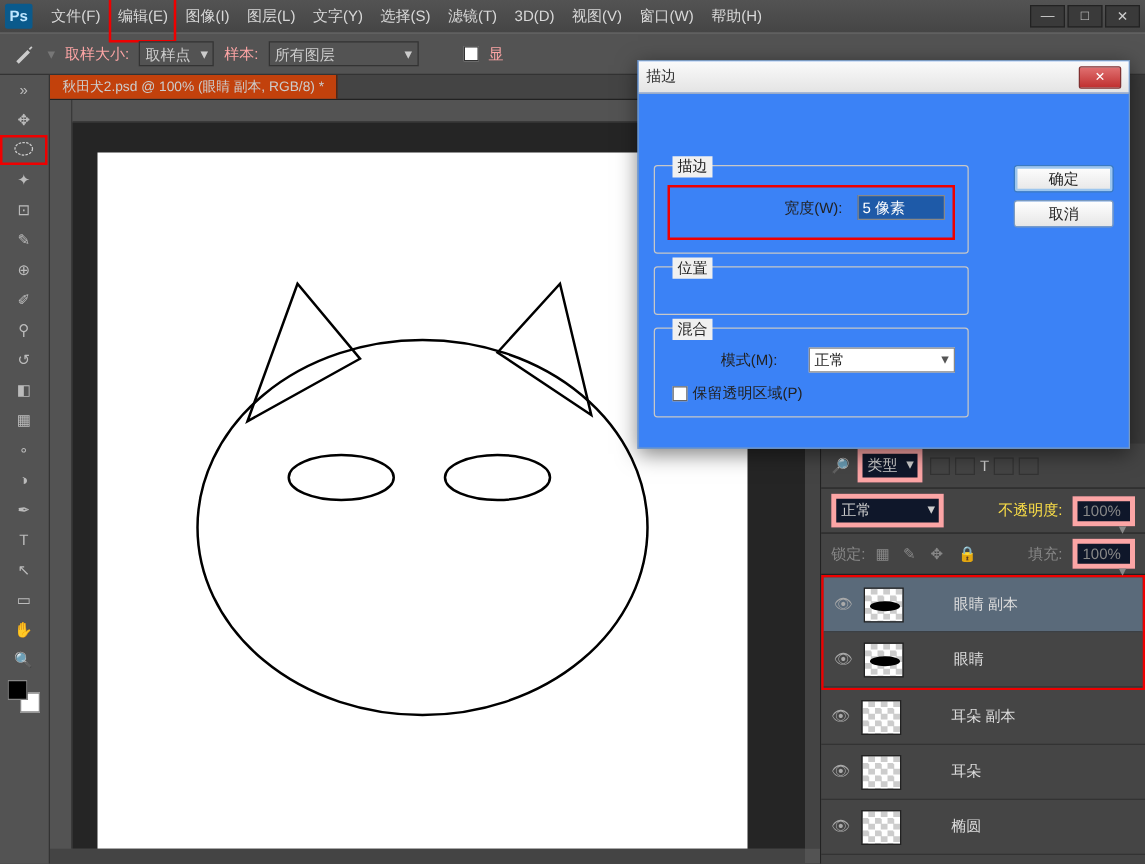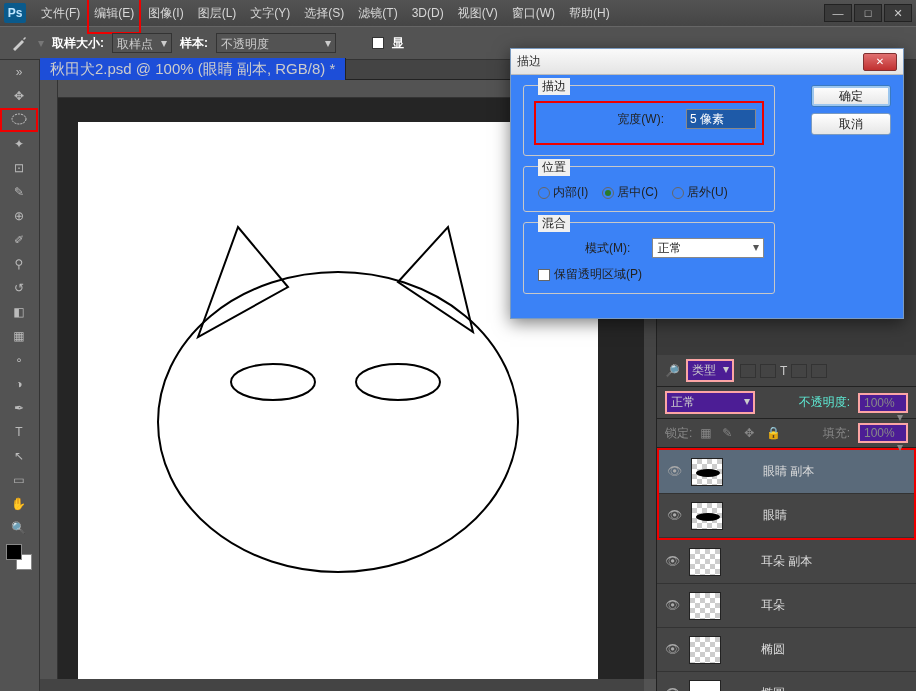--- a/index.html
+++ b/index.html
@@ -9,78 +9,78 @@
 .titlebar { height: 26px; background: linear-gradient(#535353,#454545); display: flex; align-items: center; padding: 0 4px; }
 .ps-logo { width: 22px; height: 20px; background: #0a5a8c; color: #bfe6ff; font-weight: bold; font-size: 12px; display: flex; align-items: center; justify-content: center; border-radius: 2px; margin-right: 8px; }
 .menu-item { padding: 4px 7px; color: #d8d8d8; cursor: default; }
 .menu-item.hl { border: 2px solid #e00; padding: 10px 5px; }
 .win-controls { margin-left: auto; display: flex; gap: 2px; }
 .win-btn { width: 28px; height: 18px; background: #3a3a3a; border: 1px solid #222; color: #ccc; display: flex; align-items: center; justify-content: center; font-size: 11px; }
 
 
 .optbar { height: 34px; background: #535353; border-top: 1px solid #666; border-bottom: 1px solid #333; display: flex; align-items: center; padding: 0 8px; gap: 8px; }
 .opt-icon { width: 22px; height: 22px; display: flex; align-items: center; justify-content: center; }
-.opt-label { color: #ffffff; font-weight: bold; }
+.opt-label { color: #fca5a5; }
 .opt-select { background: #535353; border: 1px solid #333; color: #ccc; padding: 2px 18px 2px 4px; height: 20px; position: relative; }
 .opt-select::after { content: "▾"; position: absolute; right: 4px; }
 .checkbox { width: 12px; height: 12px; background: #fff; border: 1px solid #333; display: inline-block; }
 
 
 .toolbar { position: absolute; left: 0; top: 60px; width: 40px; background: #535353; height: 631px; display: flex; flex-direction: column; border-right: 1px solid #333; }
 .tool { width: 38px; height: 24px; display: flex; align-items: center; justify-content: center; color: #bbb; position: relative; }
 .tool.hl { border: 2px solid #e00; }
 .colorswatch { margin-top: 4px; width: 26px; height: 26px; position: relative; margin-left: 6px; }
 .fg { position: absolute; width: 16px; height: 16px; background: #000; border: 1px solid #888; }
 .bg { position: absolute; width: 16px; height: 16px; background: #fff; border: 1px solid #888; right: 0; bottom: 0; }
 
 
 .tabarea { position: absolute; left: 40px; top: 60px; right: 260px; height: 20px; background: #444; border-bottom: 1px solid #222; display: flex; align-items: center; }
-.doctab { background: #1d4ed8; padding: 2px 10px; color: #ccc; font-size: 15px; border-right: 1px solid #222; }
+.doctab { background: #c2410c; padding: 2px 10px; color: #ccc; font-size: 11px; border-right: 1px solid #222; }
 .rulerv { position: absolute; left: 40px; top: 80px; width: 18px; bottom: 12px; background: #535353; border-right: 1px solid #333; }
 .rulerh { position: absolute; left: 58px; top: 80px; right: 272px; height: 18px; background: #535353; border-bottom: 1px solid #333; }
 .canvas-wrap { position: absolute; left: 58px; top: 98px; right: 272px; bottom: 12px; background: #252525; overflow: hidden; }
 .canvas { position: absolute; left: 20px; top: 24px; width: 520px; height: 560px; background: #fff; }
 .canvas svg { width: 100%; height: 100%; }
 .scrollh { position: absolute; left: 40px; right: 272px; bottom: 0; height: 12px; background: #444; }
 .scrollv { position: absolute; right: 260px; top: 80px; bottom: 12px; width: 12px; background: #444; }
 
 
 .panels { position: absolute; right: 0; top: 60px; width: 260px; bottom: 0; background: #444; border-left: 1px solid #222; }
 .panel-pad { height: 295px; background: #3a3a3a; }
 .layer-header { background: #444; padding: 4px 8px; display: flex; align-items: center; gap: 6px; border-bottom: 1px solid #222; }
 .layer-filter { display: flex; align-items: center; gap: 4px; }
 .layer-filter span.ic { width: 16px; height: 14px; border: 1px solid #333; display: inline-block; }
 .layer-row2 { background: #444; padding: 4px 8px; display: flex; align-items: center; gap: 8px; border-bottom: 1px solid #222; }
 .layer-row3 { background: #444; padding: 4px 8px; display: flex; align-items: center; gap: 8px; border-bottom: 1px solid #222; color: #888; }
 .lk-ic { width: 14px; height: 14px; display: inline-block; }
-.small-drop { background: #4c1d95; border: 2px solid #fca5a5; color: #ccc; padding: 1px 16px 1px 4px; position: relative; }
+.small-drop { background: #0f172a; border: 4px solid #fca5a5; color: #ccc; padding: 1px 16px 1px 4px; position: relative; }
 .small-drop::after { content: "▾"; position: absolute; right: 3px; }
 .layers { }
 .layer { height: 44px; display: flex; align-items: center; padding: 0 8px; gap: 8px; border-bottom: 1px solid #333; background: #454545; }
 .layer.sel { background: #5a6a7a; }
 .eye { width: 16px; height: 16px; color: #aaa; }
 .thumb { width: 32px; height: 28px; background: repeating-conic-gradient(#ccc 0 25%, #fff 0 50%) 0 0/10px 10px; border: 1px solid #222; position: relative; }
 .thumb.solid { background: #fff; }
 .thumb.eye-shape::after { content: ""; position: absolute; left: 4px; top: 10px; width: 24px; height: 8px; background: #000; border-radius: 50%; }
 .layer-name { color: #ddd; padding-left: 32px; }
 .hl-layers { border: 2px solid #e00; }
 
 
 .dialog { position: absolute; left: 510px; top: 48px; width: 394px; background: #3b82f6; border: 1px solid #7a9ac0; box-shadow: 0 4px 16px rgba(0,0,0,.5); }
 .dlg-title { height: 26px; background: linear-gradient(#fafafa,#e4e4e4); display: flex; align-items: center; padding: 0 6px; color: #333; border-bottom: 1px solid #bbb; }
 .dlg-close { margin-left: auto; width: 34px; height: 18px; background: linear-gradient(#e07070,#c03030); border: 1px solid #803030; border-radius: 2px; color: #fff; display: flex; align-items: center; justify-content: center; font-size: 10px; }
-.dlg-body { padding: 10px 12px 14px; color: #222; position: relative; }
+.dlg-body { padding: 10px 12px 14px; color: #222; position: relative; margin-top: 47px; }
 .dlg-right { position: absolute; right: 12px; top: 10px; display: flex; flex-direction: column; gap: 6px; }
 .dlg-btn { width: 80px; height: 22px; background: linear-gradient(#fff,#e6e6e6); border: 1px solid #7a9ac0; border-radius: 3px; display: flex; align-items: center; justify-content: center; color: #222; }
 .dlg-btn.primary { border: 1px solid #3a7ac0; box-shadow: 0 0 0 2px #9cc6ee inset; }
 .fieldset { border: 1px solid #c8c8c8; border-radius: 3px; padding: 10px 10px 10px 10px; margin-bottom: 10px; width: 252px; }
 .fieldset .legend { position: relative; top: -18px; left: 4px; background: #f0f0f0; padding: 0 4px; display: inline-block; }
 .fieldset .inner { margin-top: -12px; }
 .hl-box { border: 2px solid #e00; padding: 6px; }
-.row { display: flex; align-items: center; gap: 22px; margin-bottom: 8px; justify-content: flex-end; }
+.row { display: flex; align-items: center; gap: 12px; margin-bottom: 8px; justify-content: flex-end; }
 .row label { text-align: right; }
 .txtin { width: 70px; height: 20px; border: 1px solid #888; padding: 1px 3px; font-size: 12px; background: #fff; color: #000; }
 .txtin.sel { background: #1e5aa8; color: #fff; }
 .swatchbox { width: 70px; height: 20px; background: #000; border: 1px solid #666; }
 .radiog { display: flex; gap: 14px; padding: 2px 0 0 4px; }
 .radio { width: 12px; height: 12px; border: 1px solid #666; border-radius: 50%; display: inline-block; vertical-align: middle; margin-right: 3px; position: relative; }
 .radio.ck::after { content: ""; position: absolute; inset: 2px; background: #2a7a2a; border-radius: 50%; }
 .selbox { width: 130px; height: 20px; border: 1px solid #888; padding: 1px 16px 1px 4px; background: #fff; position: relative; }
 .selbox::after { content: "▾"; position: absolute; right: 4px; color: #555; }
 .chk { width: 12px; height: 12px; border: 1px solid #666; display: inline-block; vertical-align: middle; margin-right: 4px; background: #fff; }
@@ -111,21 +111,21 @@
 <div class="optbar">
   <div class="opt-icon">
     <svg width="18" height="18" viewBox="0 0 18 18">
         <path d="M3 15 L12 6 L14 8 L5 17 Z M13 5 L15 3 L16 4 L14 6 Z" fill="#ccc"></path>
       </svg>
   </div>
   <span style="color:#777">▾</span>
   <span class="opt-label">取样大小:</span>
   <div class="opt-select">取样点</div>
   <span class="opt-label">样本:</span>
-  <div class="opt-select" style="width:120px">不透明度</div>
+  <div class="opt-select" style="width:120px">所有图层</div>
   <span style="width:20px"></span>
   <span class="checkbox"></span>
   <span class="opt-label">显</span>
 </div>
 
 <div class="toolbar">
   <div class="tool">»</div>
   <div class="tool">✥</div>
   <div class="tool hl">
       <svg width="18" height="14" viewBox="0 0 18 14">
@@ -182,21 +182,21 @@
     <div class="layer-filter">
       <span class="ic"></span>
       <span class="ic"></span>
       <span>T</span>
       <span class="ic"></span>
       <span class="ic"></span>
     </div>
   </div>
   <div class="layer-row2">
     <div class="small-drop" style="width:90px">正常</div>
-    <span style="margin-left:auto;color:#5eead4">不透明度:</span>
+    <span style="margin-left:auto;color:#fde047">不透明度:</span>
     <div class="small-drop" style="width:50px;color:#888">100%</div>
   </div>
   <div class="layer-row3">
     <span>锁定:</span>
     <span class="lk-ic">▦</span>
     <span class="lk-ic">✎</span>
     <span class="lk-ic">✥</span>
     <span class="lk-ic">🔒</span>
     <span style="margin-left:auto">填充:</span>
     <div class="small-drop" style="width:50px;color:#888">100%</div>
@@ -253,34 +253,27 @@
       <div class="inner hl-box">
         <div class="row">
           <label>宽度(W):</label>
           <div class="txtin sel">5 像素</div>
         </div>
       </div>
     </div>
 
     <div class="fieldset">
       <span class="legend">位置</span>
-      <div class="inner">
-        <div class="radiog">
-          <label><span class="radio"></span><span>内部(I)</span></label>
-          <label><span class="radio ck"></span><span>居中(C)</span></label>
-          <label><span class="radio"></span><span>居外(U)</span></label>
-        </div>
-      </div>
     </div>
 
     <div class="fieldset">
       <span class="legend">混合</span>
       <div class="inner">
         <div class="row" style="justify-content:flex-start; padding-left:30px">
-          <label style="width:80px;text-align:right">模式(M):</label>
+          <label style="width:80px;text-align:center">模式(M):</label>
           <div class="selbox">正常</div>
         </div>
         <div style="padding-left:4px">
           <label><span class="chk"></span><span>保留透明区域(P)</span></label>
         </div>
       </div>
     </div>
 
   </div>
 </div>

